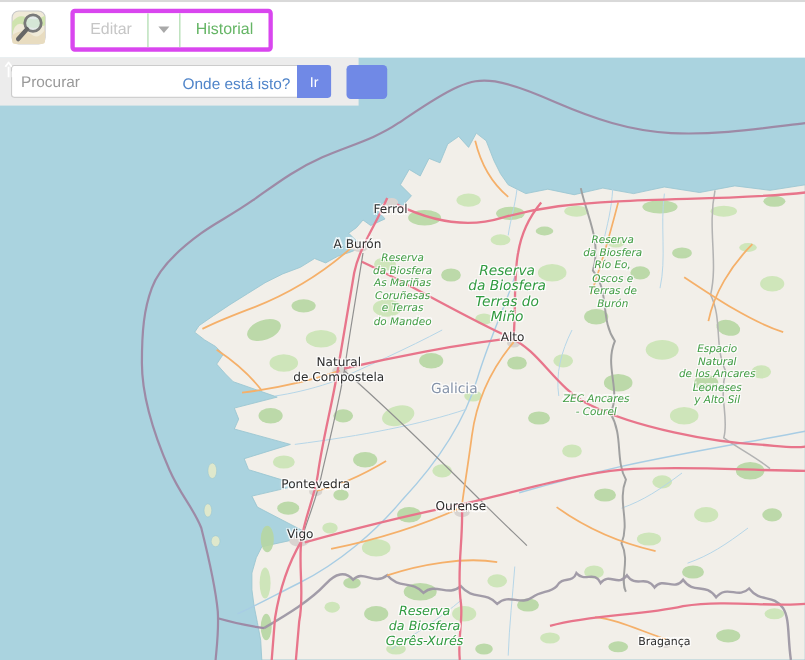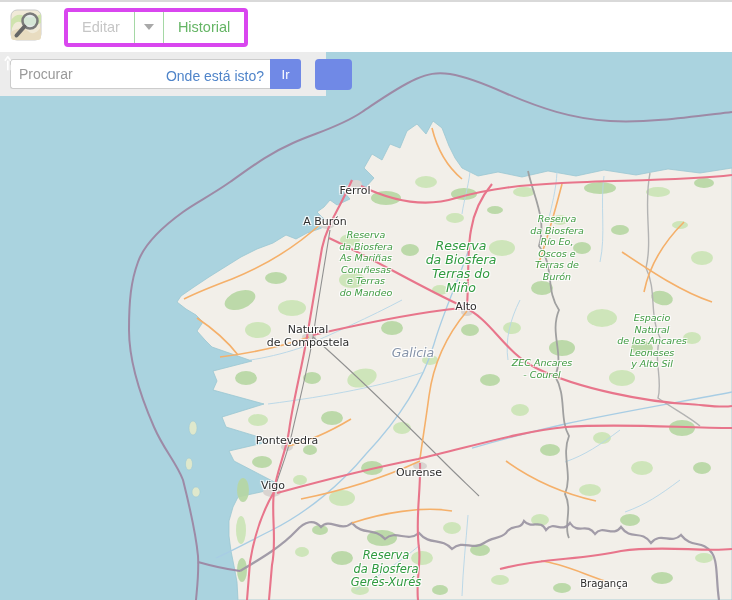--- a/index.html
+++ b/index.html
@@ -40,21 +40,21 @@
     position:absolute;transform:translateX(-50%);text-align:center;white-space:nowrap;
     font-family:"DejaVu Sans",sans-serif;pointer-events:none;
     text-shadow:-1px -1px 0 rgba(255,255,255,.85),1px -1px 0 rgba(255,255,255,.85),
                 -1px 1px 0 rgba(255,255,255,.85),1px 1px 0 rgba(255,255,255,.85),0 0 3px #fff;
   }
   .ml-city{font-size:11px;color:#2e2e2e;line-height:13px;}
   .ml-city-small{font-size:10px;color:#2e2e2e;line-height:12px;}
   .ml-reserve{font-size:9.5px;font-style:italic;color:#3f9b42;line-height:11.5px;}
   .ml-reserve-large{font-size:12.5px;font-style:italic;color:#2f9a3f;line-height:14px;}
   .ml-reserve-medium{font-size:11.5px;font-style:italic;color:#2f9a3f;line-height:13.5px;}
-  .ml-region{font-size:12.5px;font-style:italic;color:#8593a9;}
+  .ml-region{font-size:12.5px;color:#8593a9;}
   
   .search-panel{
     position:absolute;top:0;left:0;width:326px;height:44px;background:#ececec;
     display:flex;align-items:center;gap:14px;padding:0 10px;box-sizing:border-box;z-index:20;
   }
   .search-box{flex:1;display:flex;position:relative;height:30px;}
   .search-box input{
     flex:1;min-width:0;border:1px solid #ccc;border-right:none;border-radius:3px 0 0 3px;
     padding:0 70px 0 8px;font-size:14px;color:#444;outline:none;
     font-family:"Liberation Sans",sans-serif;
@@ -279,21 +279,21 @@
       </div>
       <div class="ml ml-city" style="left: 287px; top: 382px;">
         <div>Pontevedra</div>
       </div>
       <div class="ml ml-city" style="left: 273px; top: 427px;">
         <div>Vigo</div>
       </div>
       <div class="ml ml-city" style="left: 466px; top: 248px;">
         <div>Alto</div>
       </div>
-      <div class="ml ml-city" style="left: 419px; top: 402px; margin-top: 12px;">
+      <div class="ml ml-city" style="left: 419px; top: 402px;">
         <div>Ourense</div>
       </div>
       <div class="ml ml-city-small" style="left: 604px; top: 526px;">
         <div>Bragança</div>
       </div>
       <div class="ml ml-reserve" style="left: 366px; top: 177px;">
         <div>Reserva</div>
         <div>da Biosfera</div>
         <div>As Mariñas</div>
         <div>Coruñesas</div>

